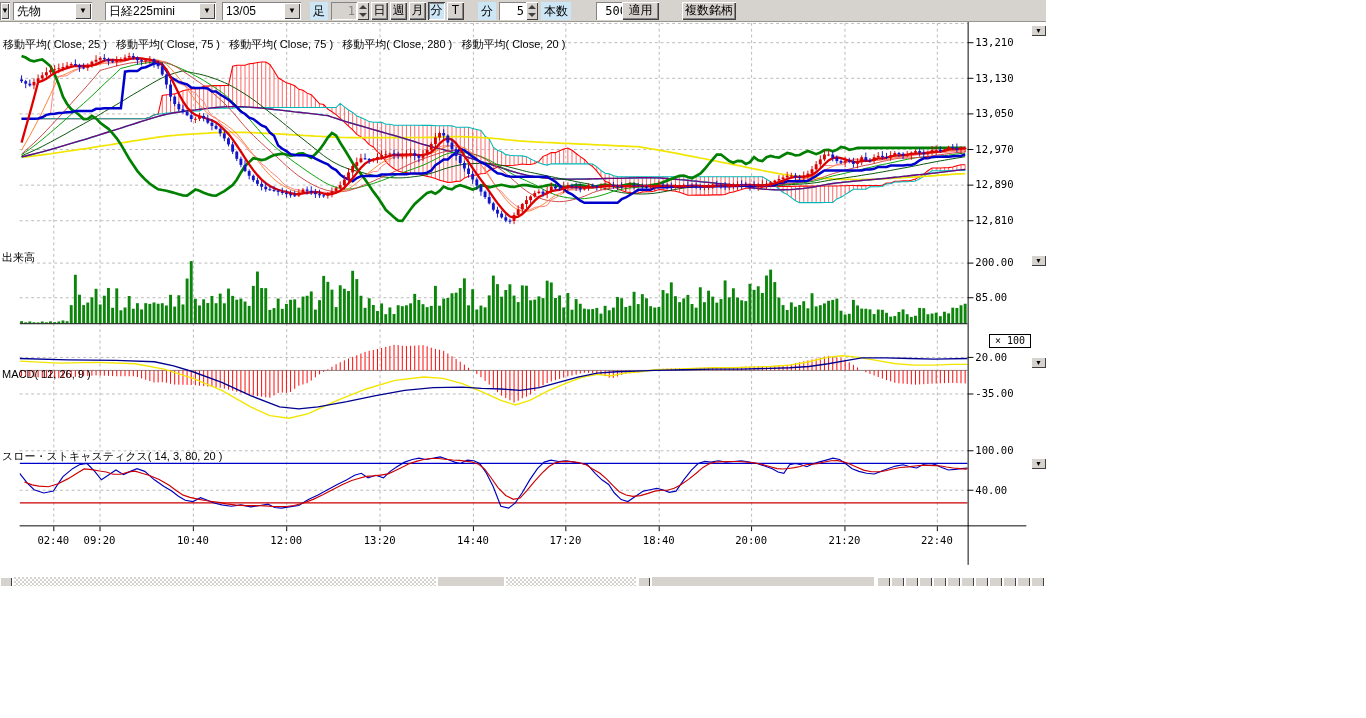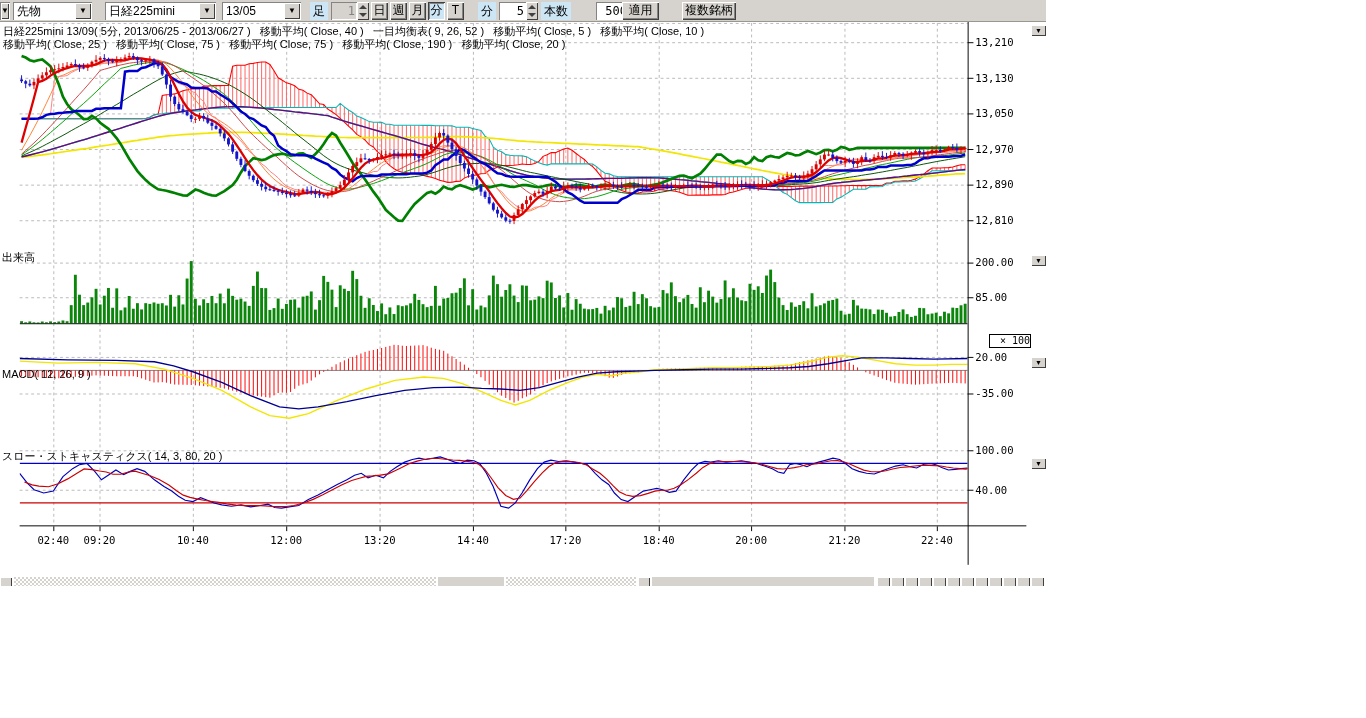--- a/index.html
+++ b/index.html
@@ -24,21 +24,21 @@
   .spin .sp{width:13px;height:18px;background:#d6d3ce;box-shadow:inset 1px 1px 0 #fff,inset -1px -1px 0 #404040;
     position:relative;}
   .spin .sp:before{content:"";position:absolute;left:2px;top:3px;border-left:4px solid transparent;border-right:4px solid transparent;border-bottom:4px solid #404040;}
   .spin .sp:after{content:"";position:absolute;left:2px;bottom:3px;border-left:4px solid transparent;border-right:4px solid transparent;border-top:4px solid #404040;}
   .pbtn{text-align:center;color:#000;}
   
   .hdr{position:absolute;left:3px;font-size:11px;color:#000;white-space:pre;z-index:5;
     font-family:"Liberation Sans","DejaVu Sans",sans-serif;}
   .pane-label{position:absolute;left:2px;font-size:11px;color:#000;z-index:5;white-space:pre;}
   .mult-box{position:absolute;left:989px;top:334px;width:40px;height:12px;border:1px solid #000;background:#fff;
-    font-size:10px;line-height:12px;text-align:right;font-family:"DejaVu Sans Mono",monospace;z-index:6;}
+    font-size:10px;line-height:12px;text-align:center;font-family:"DejaVu Sans Mono",monospace;z-index:6;}
   .axis-drop{position:absolute;left:1031px;width:15px;height:11px;background:#d6d3ce;
     box-shadow:inset 1px 1px 0 #fff,inset -1px -1px 0 #404040;display:flex;align-items:center;justify-content:center;z-index:6;}
   .axis-drop span{font-size:7px;line-height:7px;color:#000;}
   
   #bottomstrip{position:absolute;left:0;top:577px;width:1046px;height:9px;overflow:hidden;z-index:4;}
   .bs-track{position:absolute;top:0;height:14px;background:#d6d3ce;}
   .bs-dots{background:repeating-conic-gradient(#fff 0 25%,#d6d3ce 0 50%) 0 0/4px 4px;}
   .bs-btn{position:absolute;top:0;height:14px;background:#d6d3ce;box-shadow:inset 1px 1px 0 #fff,inset -1px -1px 0 #404040;
     font-size:8px;color:#224;text-align:center;line-height:12px;overflow:hidden;}
   svg text{font-family:"DejaVu Sans Mono",monospace;}
@@ -91,22 +91,21 @@
     </div>
     <div class="tb tblabel" style="left:541px">本数</div>
     <div class="tb spin" style="left:596px;width:45px">
       <div class="num" style="width:31px">500</div>
       <div class="sp"></div>
     </div>
     <div class="tb raised pbtn" style="left:622px;width:37px">適用</div>
     <div class="tb raised pbtn" style="left:682px;width:54px">複数銘柄</div>
   </div>
 
-  <div class="hdr" style="top:24px">日経225mini 13/09( 5分, 2013/06/25 - 2013/06/27 )   移動平均( Close, 40 )   一目均衡表( 9, 26, 52 )   移動平均( Close, 5 )   移動平均( Close, 10 )</div>
-  <div class="hdr" style="top:37px">移動平均( Close, 25 )   移動平均( Close, 75 )   移動平均( Close, 75 )   移動平均( Close, 190 )   移動平均( Close, 20 )</div>
+  <div class="hdr" style="top:37px">移動平均( Close, 25 )   移動平均( Close, 75 )   移動平均( Close, 75 )   移動平均( Close, 280 )   移動平均( Close, 20 )</div>
   <div class="pane-label" style="top:250px">出来高</div>
   <div class="pane-label" style="top:368px">MACD( 12, 26, 9 )</div>
   <div class="pane-label" style="top:449px">スロー・ストキャスティクス( 14, 3, 80, 20 )</div>
   <div class="mult-box">× 100</div>
 
   <div class="axis-drop" style="top:25px">
       <span>▼</span>
     </div>
   <div class="axis-drop" style="top:255px">
       <span>▼</span>

